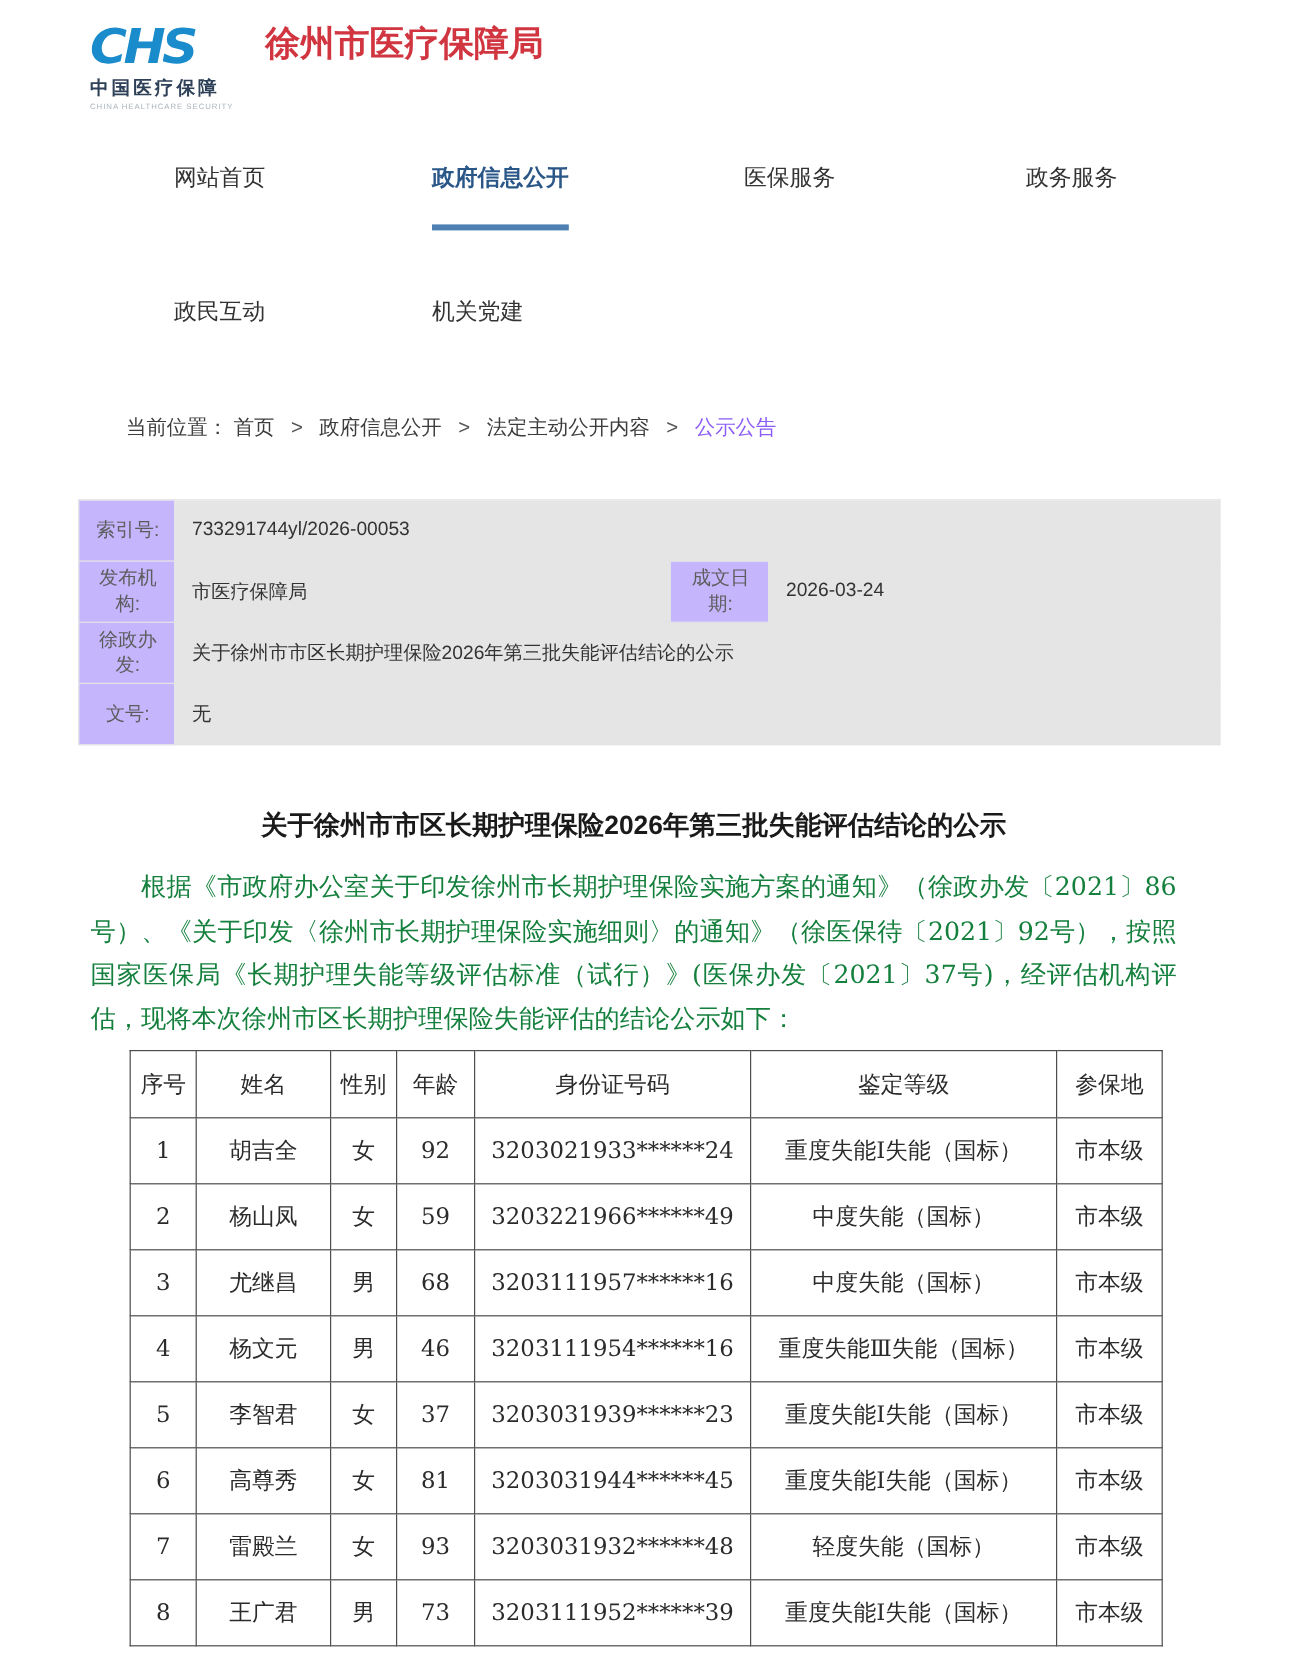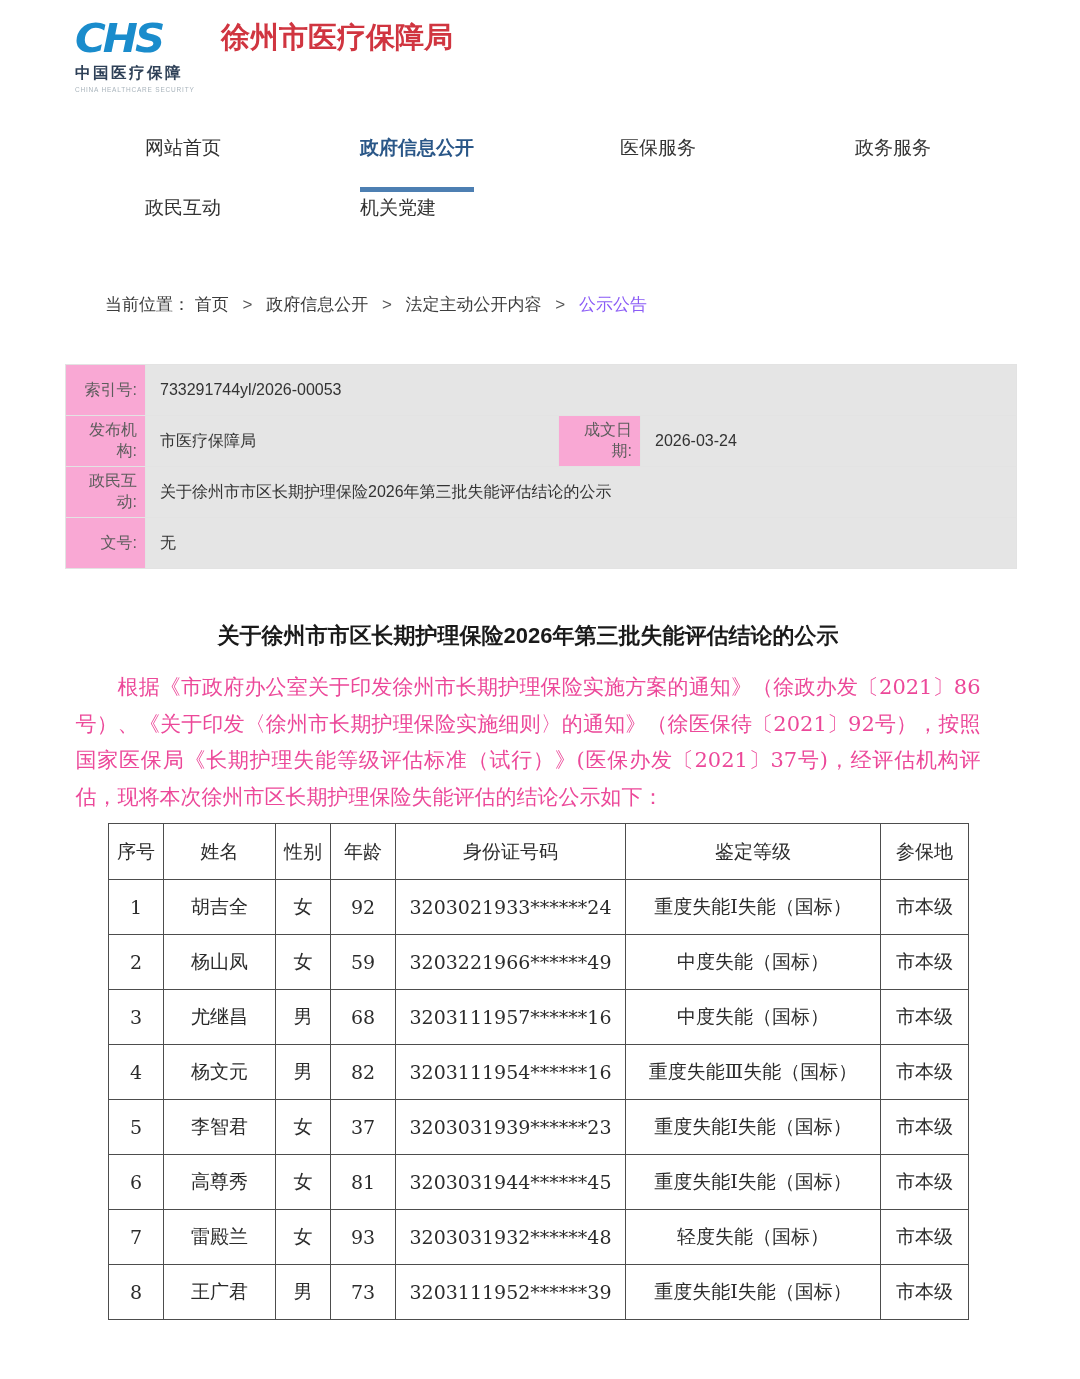--- a/index.html
+++ b/index.html
@@ -29,21 +29,21 @@
     margin-top:2px; white-space:nowrap;
   }
   .site-titles { margin-left:14px; padding-top:2px; }
   .site-title { font-size:29px; font-weight:bold; color:#d03540; line-height:34px; }
   .site-url { font-size:24px; color:#d03540; margin-top:10px; }
 
   
   .main-nav {
     margin:42px 0 0 145px; width:880px;
     display:grid; grid-template-columns:215px 260px 235px 170px;
-    row-gap:32px;
+    row-gap:84px;
   }
   .nav-item {
     position:relative; display:inline-block; width:-moz-fit-content; width:fit-content;
     font-size:19px; color:#333; cursor:pointer; padding-bottom:2px;
   }
   .nav-item.active { color:#2a5788; font-weight:bold; }
   .nav-item.active::after {
     content:""; position:absolute; left:0; top:52px;
     width:100%; height:5px; background:#4d7fb2;
   }
@@ -54,33 +54,33 @@
   .breadcrumb .sep { margin:0 9px; color:#555; }
   .breadcrumb .crumb.current { color:#8b5cf6; }
 
   
   .meta-table {
     margin:48px 0 0 65px; width:951px;
     border-collapse:collapse; table-layout:fixed;
     font-size:16px; color:#333;
   }
   .meta-table td { border:1px solid #e3e3e3; height:51px; padding:4px 10px; vertical-align:middle; background:#e5e5e5; }
-  .meta-table td.m-label { text-align:right; color:#5d5d5d; background:#f9a8d4; padding-right:8px; }
+  .meta-table td.m-label { text-align:center; color:#5d5d5d; background:#c4b5fd; padding-right:8px; }
   .meta-table td.m-value { text-align:left; padding-left:14px; }
 
   
   .article-title {
     margin-top:52px; text-align:center;
     font-size:22px; font-weight:bold; color:#1a1a1a;
     font-family:"Liberation Sans", sans-serif;
   }
   .article-body {
     margin:18px auto 0 auto; width:905px;
     font-family:"DejaVu Serif", serif;
-    font-size:21px; line-height:1.74; color:#ec4899;
+    font-size:21px; line-height:1.74; color:#15803d;
     text-align:justify; text-indent:2em;
   }
 
   
   .results-table {
     margin:8px 0 0 108px; width:860px;
     border-collapse:collapse; table-layout:fixed;
     font-family:"DejaVu Serif", serif;
     font-size:19px; color:#2b2b2b;
   }
@@ -139,21 +139,21 @@
       <td class="m-label">索引号:</td>
       <td class="m-value" colspan="3">733291744yl/2026-00053</td>
     </tr>
     <tr>
       <td class="m-label">发布机构:</td>
       <td class="m-value">市医疗保障局</td>
       <td class="m-label">成文日期:</td>
       <td class="m-value">2026-03-24</td>
     </tr>
     <tr>
-      <td class="m-label">政民互动:</td>
+      <td class="m-label">徐政办发:</td>
       <td class="m-value" colspan="3">关于徐州市市区长期护理保险2026年第三批失能评估结论的公示</td>
     </tr>
     <tr>
       <td class="m-label">文号:</td>
       <td class="m-value" colspan="3">无</td>
     </tr>
   </tbody>
     </table>
 
   <div class="article-title">关于徐州市市区长期护理保险2026年第三批失能评估结论的公示</div>
@@ -205,21 +205,21 @@
           <td>男</td>
           <td>68</td>
           <td>3203111957******16</td>
           <td>中度失能（国标）</td>
           <td>市本级</td>
         </tr>
         <tr>
           <td>4</td>
           <td>杨文元</td>
           <td>男</td>
-          <td>82</td>
+          <td>46</td>
           <td>3203111954******16</td>
           <td>重度失能Ⅲ失能（国标）</td>
           <td>市本级</td>
         </tr>
         <tr>
           <td>5</td>
           <td>李智君</td>
           <td>女</td>
           <td>37</td>
           <td>3203031939******23</td>

